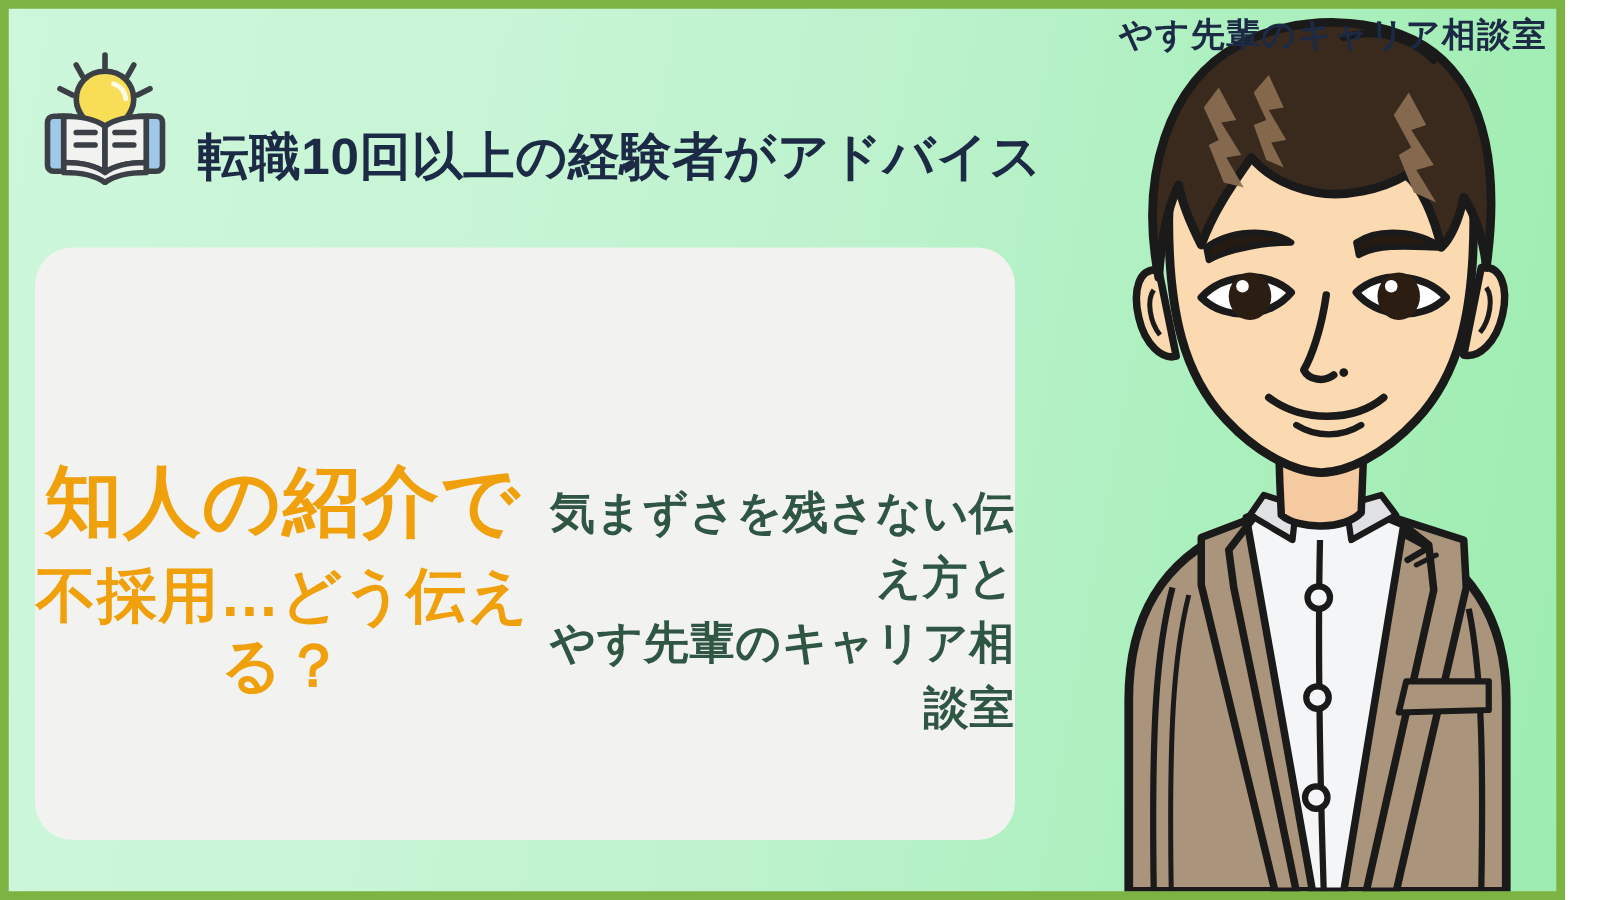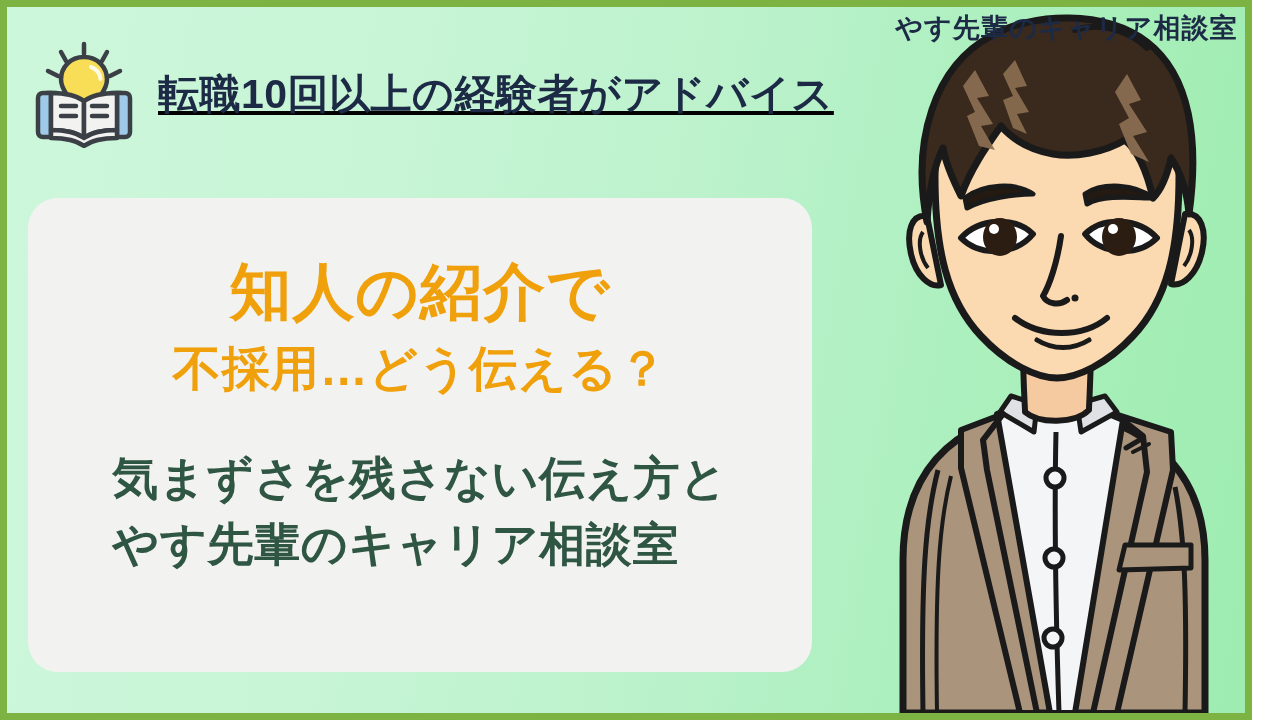--- a/index.html
+++ b/index.html
@@ -35,24 +35,23 @@
         #a4eeb6 88%,
         #9eecb1 100%);
   }
 
   
   .header {
     position: absolute;
     left: 28px;
     top: 36px;
     display: flex;
-    align-items: center;
+    align-items: flex-end;
     gap: 18px;
     z-index: 6;
-    text-decoration: underline;
   }
   .book-icon {
     width: 112px;
     height: 112px;
     flex: 0 0 112px;
     display: block;
   }
   .header-title {
     font-size: 41px;
     font-weight: 700;
@@ -80,42 +79,42 @@
   .card {
     position: absolute;
     left: 28px;
     top: 198px;
     width: 784px;
     height: 474px;
     background: #f2f2f0;
     border-radius: 30px;
     z-index: 5;
     display: flex;
-    flex-direction: column;
+    flex-direction: row;
     align-items: center;
     justify-content: flex-start;
     padding-top: 58px;
     box-sizing: border-box;
   }
   .main-title {
     color: #efa00b;
     font-weight: 700;
     text-align: center;
     line-height: 1.17;
     letter-spacing: 1px;
   }
   .main-title .line1 { font-size: 62px; display: block; }
   .main-title .line2 { font-size: 48px; display: block; margin-top: 12px; }
 
   .sub-title {
     margin-top: 48px;
     color: #2f5543;
     font-weight: 700;
-    font-size: 46px;
-    text-align: left;
+    font-size: 36px;
+    text-align: right;
     line-height: 1.45;
     letter-spacing: 0.6px;
   }
   .sub-title span { display: block; }
 
   
   .person {
     position: absolute;
     right: 7px;
     bottom: 7px;

